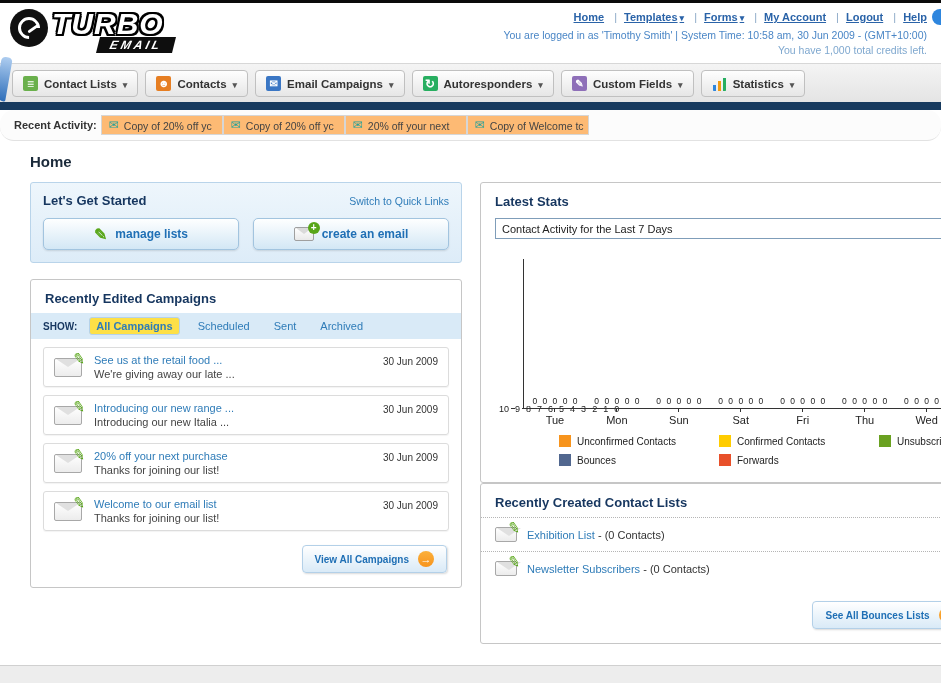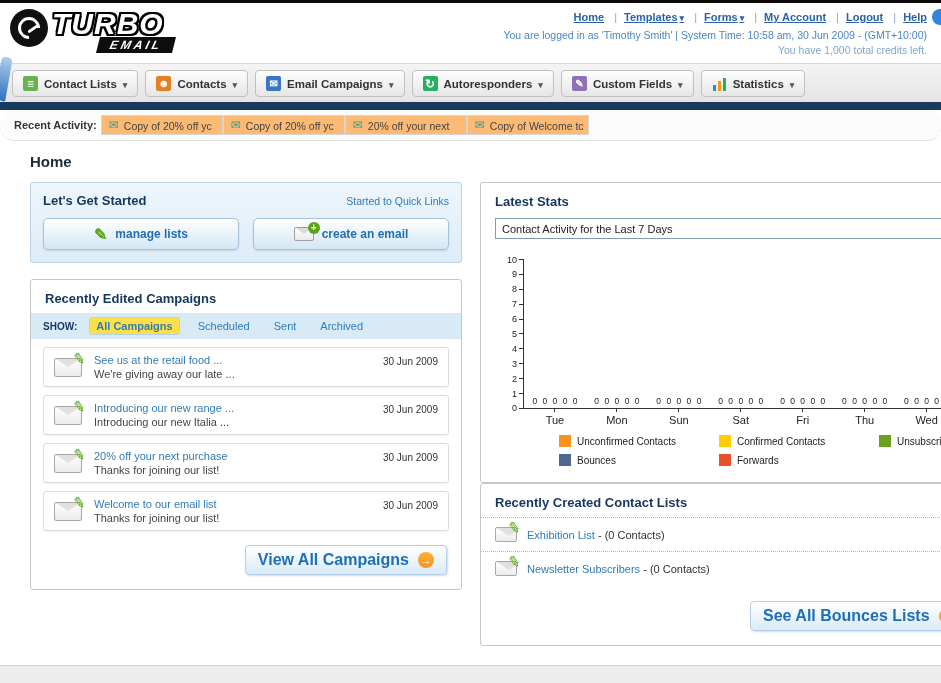--- a/index.html
+++ b/index.html
@@ -100,32 +100,32 @@
   .mail-icon { position: relative; width: 28px; height: 19px; background: linear-gradient(#fff,#ececec); border: 1px solid #a8a8a8; border-radius: 2px; flex: none; }
   .mail-icon::before { content: ""; position: absolute; left: 1px; top: 0; border-left: 12px solid transparent; border-right: 12px solid transparent; border-top: 8px solid #e0e0e0; }
   .mail-pencil { position: absolute; right: -5px; top: -9px; font-size: 15px; color: #58a618; transform: rotate(8deg); }
   .mail-pencil::before { content: "✎"; }
   .camp-text { flex: 1; min-width: 0; }
   .camp-title { display: block; color: #2f7cb8; font-size: 11px; margin-bottom: 2px; }
   .camp-sub { display: block; color: #444; font-size: 11px; }
   .camp-date { font-size: 10px; color: #333; align-self: flex-start; margin-top: 2px; white-space: nowrap; }
   .panel-btn-row { display: flex; justify-content: flex-end; padding: 6px 14px 14px; }
   .pill-btn { display: flex; align-items: center; gap: 9px; padding: 5px 12px; border: 1px solid #b3d0e8; border-radius: 4px;
-    background: linear-gradient(#ffffff,#d9eaf7); color: #1f6fb5; font-weight: bold; font-size: 16px; cursor: pointer; box-shadow: 1px 1px 2px rgba(0,0,0,.15); }
+    background: linear-gradient(#ffffff,#d9eaf7); color: #1f6fb5; font-weight: bold; font-size: 10px; cursor: pointer; box-shadow: 1px 1px 2px rgba(0,0,0,.15); }
   .arrow-circle { width: 16px; height: 16px; border-radius: 50%; background: linear-gradient(#fbb03b,#f7941d); color: #fff; font-size: 11px; line-height: 16px; text-align: center; flex: none; }
   .arrow-circle::before { content: "→"; }
 
   
   .select { margin: 2px 14px 6px; border: 1px solid #7f9db9; background: #fff; height: 21px; display: flex; align-items: center; justify-content: space-between; padding-left: 6px; font-size: 11px; color: #222; cursor: pointer; }
   .select-caret { width: 17px; height: 17px; margin-right: 1px; background: linear-gradient(#f5f5f5,#d9d9d9); border: 1px solid #b5b5b5; display: flex; align-items: center; justify-content: center; font-size: 7px; color: #444; }
   .select-caret::before { content: "▼"; }
 
   .chart-wrap { padding: 14px 24px 4px 18px; }
   .chart-body { display: flex; }
-  .y-axis { display: flex; flex-direction: column; justify-content: space-between; align-items: flex-end; height: 150px; width: 24px; }
+  .y-axis { display: flex; flex-direction: row; justify-content: space-between; align-items: flex-end; height: 150px; width: 24px; }
   .ytick { display: flex; align-items: center; gap: 2px; font-size: 9px; color: #222; line-height: 0; }
   .ymark { width: 4px; height: 1px; background: #333; display: inline-block; }
   .plot { flex: 1; height: 150px; border-left: 1px solid #333; border-bottom: 1px solid #333; display: flex; margin-bottom: 22px; }
   .day-group { flex: 1; position: relative; display: flex; flex-direction: column; justify-content: flex-end; align-items: center; }
   .zeros { font-size: 8.5px; color: #222; word-spacing: 3px; white-space: nowrap; margin-bottom: 2px; }
   .xlab { position: absolute; top: 100%; margin-top: 6px; font-size: 11px; color: #222; }
   .xtick { position: absolute; top: 100%; width: 1px; height: 4px; background: #333; }
   .legend { display: grid; grid-template-columns: 150px 150px auto; gap: 7px 10px; margin: 4px 0 12px 60px; text-align: right; }
   .legend-item { display: flex; align-items: center; gap: 6px; font-size: 10px; color: #222; }
   .swatch { width: 12px; height: 12px; display: inline-block; flex: none; }
@@ -223,21 +223,21 @@
 
 <main class="main">
   <h1 class="page-title">Home</h1>
 
   <div class="columns">
 
     <div class="col-left">
       <section class="panel get-started">
         <div class="gs-head">
           <span class="gs-title">Let's Get Started</span>
-          <a class="gs-link">Started to Quick Links</a>
+          <a class="gs-link">Switch to Quick Links</a>
         </div>
         <div class="gs-buttons">
           <button class="gs-btn">
             <span class="pencil-icon"></span>
             <span>manage lists</span>
           </button>
           <button class="gs-btn">
             <span class="env-plus">
                 <span class="plus-badge"></span>
               </span>

